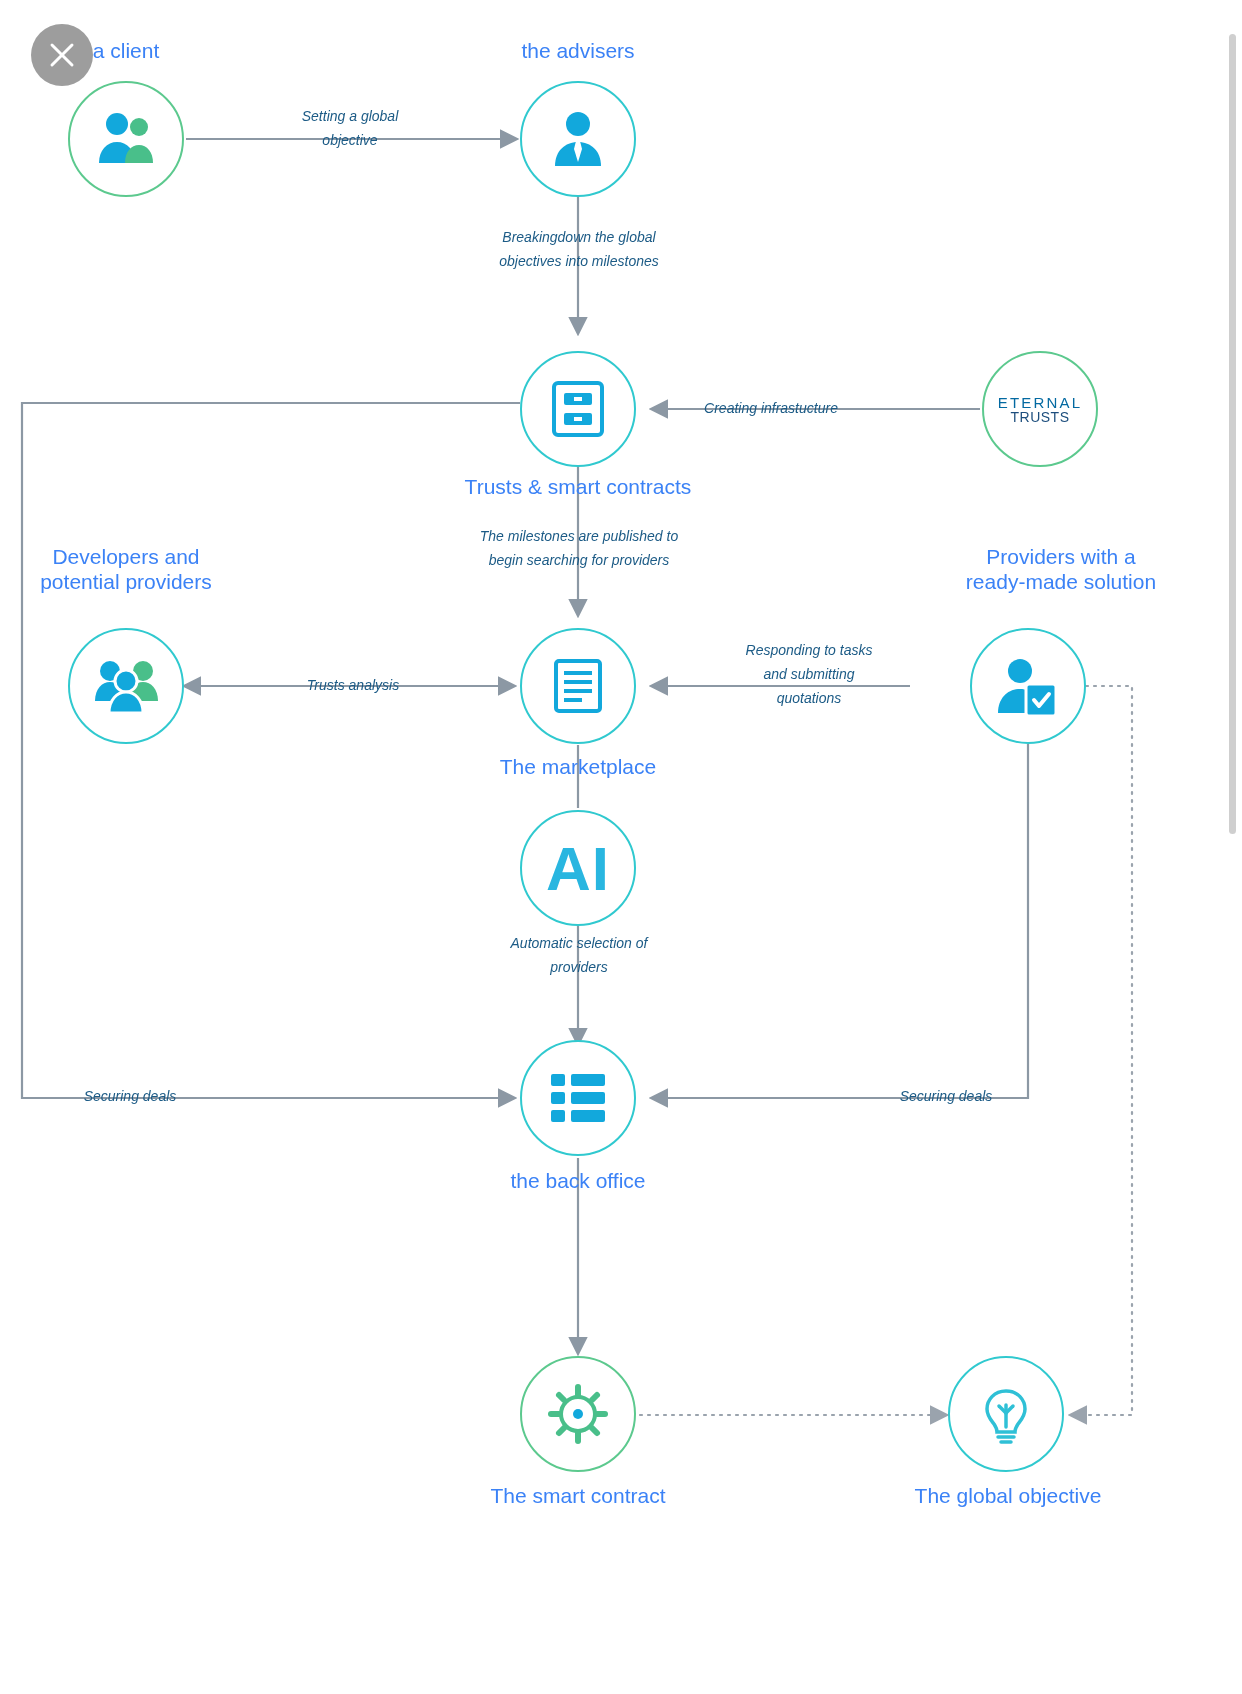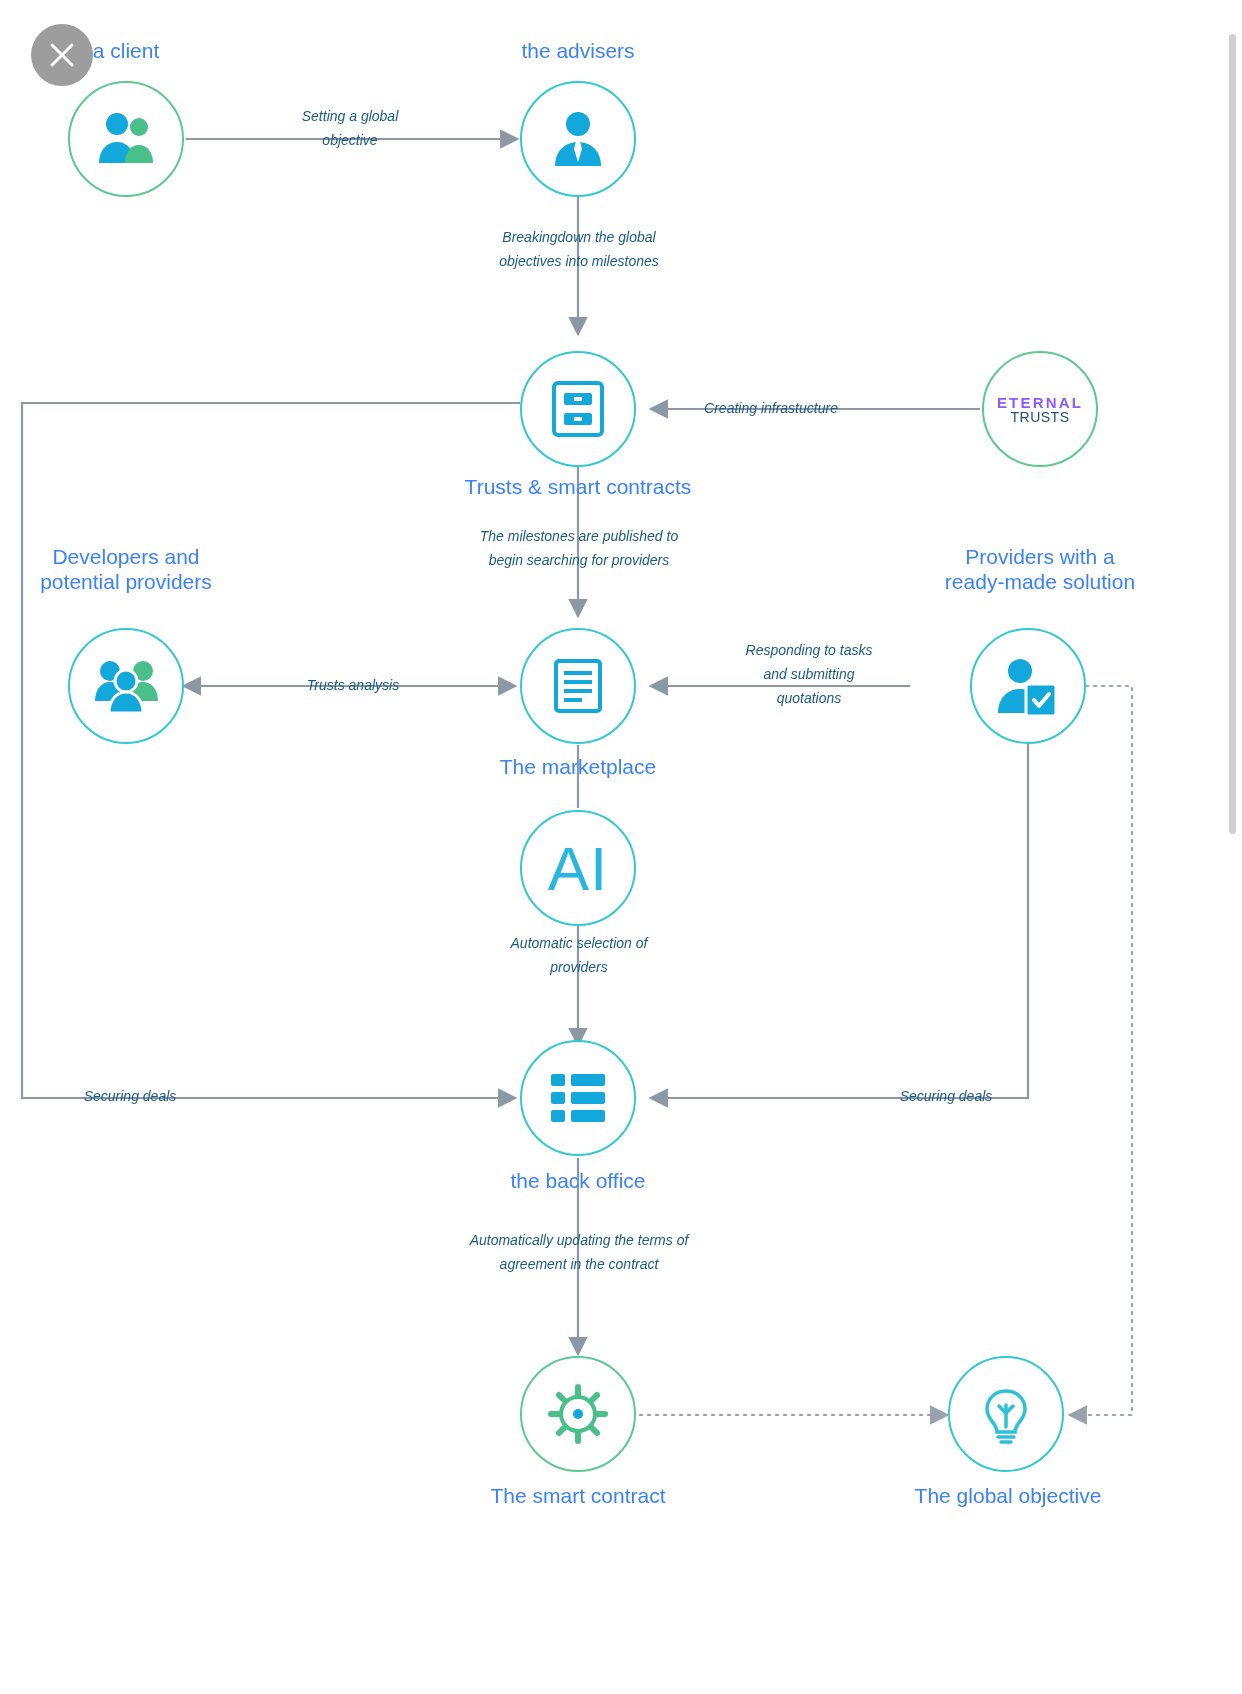--- a/index.html
+++ b/index.html
@@ -68,36 +68,36 @@
     width: 116px; height: 116px;
     border-radius: 50%;
     border: 2px solid #5cc98e;
     box-sizing: border-box;
     background:#fff;
     display:flex; flex-direction:column;
     align-items:center; justify-content:center;
     line-height: 1;
   }
   .et-logo .l1 {
-    color: #8b5cf6;
+    color: #0369a1;
     font-size: 15px;
     letter-spacing: 2.2px;
-    font-weight: 700;
+    font-weight: 400;
   }
   .et-logo .l2 {
     color: #1d4e7d;
     font-size: 14px;
     letter-spacing: 0.5px;
     font-weight: normal;
   }
 
   .ai-text {
     color: #29b6e0;
     font-size: 62px;
-    font-weight: 400;
+    font-weight: 700;
     letter-spacing: 1px;
   }
 
   
   .close-btn {
     position: absolute;
     left: 31px; top: 24px;
     width: 62px; height: 62px;
     border-radius: 50%;
     background: #9d9d9d;
@@ -237,21 +237,21 @@
   <div class="node-label" style="left:448px; top:754px; width:260px;">The marketplace</div>
 
   <div class="node teal" style="left:970px; top:628px;">
     <svg width="64" height="60" viewBox="0 0 64 60">
       <circle cx="24" cy="15" r="12" fill="#12a8dc"></circle>
       <path d="M2 57 c0-15 10-24 22-24 s22 9 22 24 z" fill="#12a8dc"></path>
       <rect x="30" y="28" width="30" height="32" rx="3" fill="#12a8dc" stroke="#ffffff" stroke-width="3"></rect>
       <path d="M38 44 l5 6 l10 -12" fill="none" stroke="#ffffff" stroke-width="4" stroke-linecap="round" stroke-linejoin="round"></path>
     </svg>
   </div>
-  <div class="node-label" style="left:920px; top:544px; width:240px;">Providers with a
+  <div class="node-label" style="left:941px; top:544px; width:240px;">Providers with a
 ready-made solution</div>
 
   <div class="node teal" style="left:520px; top:810px;">
     <span class="ai-text">AI</span>
   </div>
 
   <div class="node teal" style="left:520px; top:1040px;">
     <svg width="58" height="52" viewBox="0 0 58 52">
       <g fill="#12a8dc">
         <rect x="2" y="2" width="14" height="12" rx="2"></rect>
@@ -307,22 +307,20 @@
   <div class="edge-label" style="left:398px; top:524px; width:362px;">The milestones are published to
 begin searching for providers</div>
   <div class="edge-label" style="left:248px; top:673px; width:210px;">Trusts analysis</div>
   <div class="edge-label" style="left:444px; top:931px; width:270px;">Automatic selection of
 providers</div>
   <div class="edge-label" style="left:690px; top:638px; width:238px;">Responding to tasks
 and submitting
 quotations</div>
   <div class="edge-label" style="left:24px; top:1084px; width:212px;">Securing deals</div>
   <div class="edge-label" style="left:840px; top:1084px; width:212px;">Securing deals</div>
-  <div class="edge-label" style="left:398px; top:1228px; width:362px;">Automatically updating the terms of
-agreement in the contract</div>
 
   <div class="close-btn">
     <svg width="32" height="32" viewBox="0 0 32 32">
       <g stroke="#ffffff" stroke-width="3" stroke-linecap="round">
         <line x1="6" y1="6" x2="26" y2="26"></line>
         <line x1="26" y1="6" x2="6" y2="26"></line>
       </g>
     </svg>
   </div>
 

